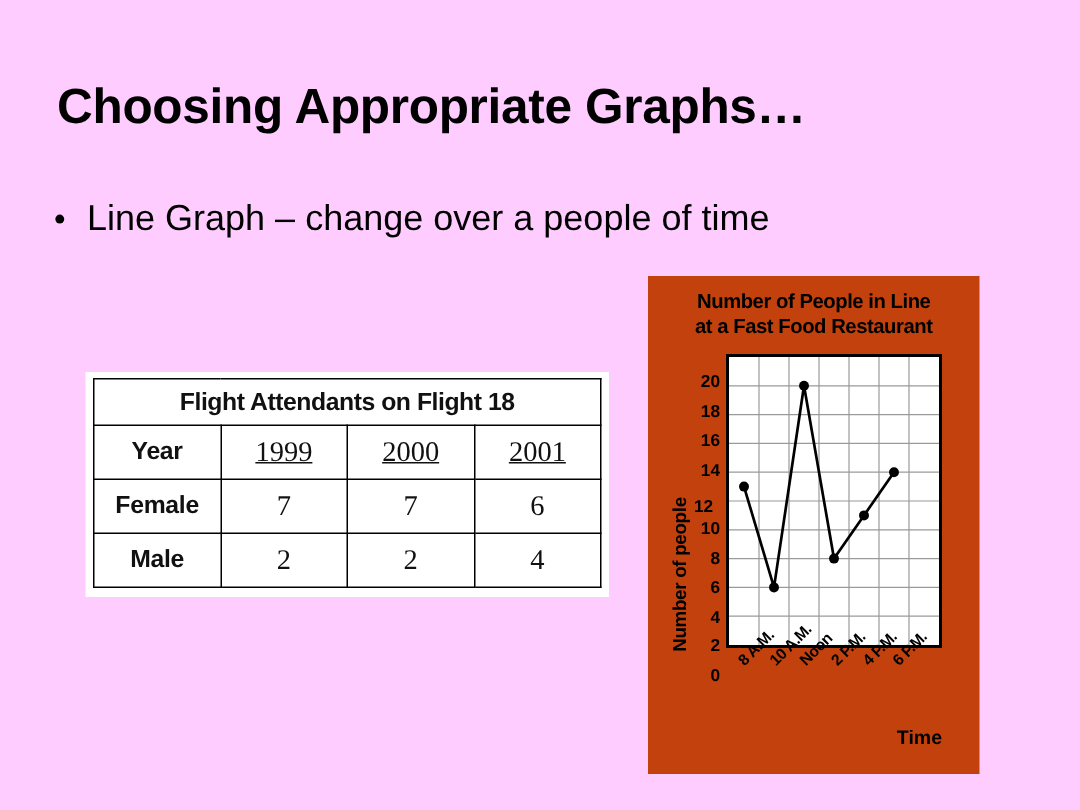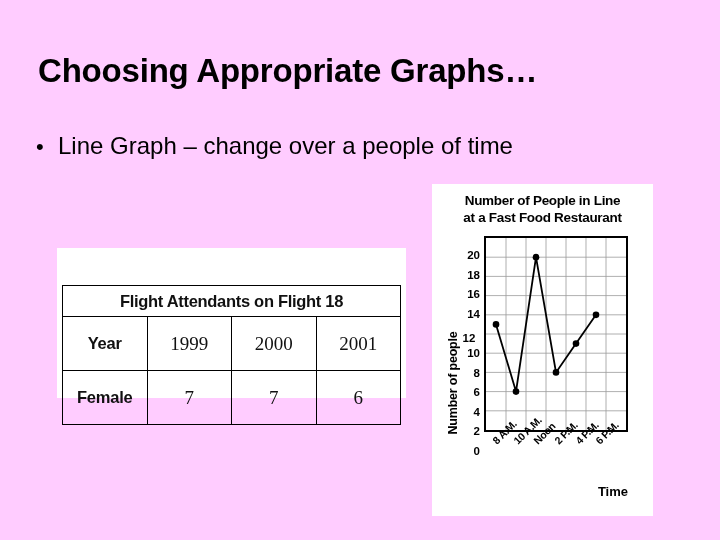--- a/index.html
+++ b/index.html
@@ -60,21 +60,20 @@
     height: 150px;
     background: #ffffff;
     padding: 4px 5px 6px 5px;
     box-sizing: border-box;
   }
   table.data-table {
     border-collapse: collapse;
     width: 100%;
     height: 100%;
     table-layout: fixed;
-    margin-top: 33px;
   }
   table.data-table td {
     border: 1.6px solid #000;
     text-align: center;
     vertical-align: middle;
     padding: 0;
     color: #111;
   }
   td.tbl-title {
     font-weight: bold;
@@ -92,30 +91,31 @@
   }
   td.cell-val {
     font-family: "Liberation Serif", serif;
     font-size: 19px;
     color: #1a1a1a;
   }
   td.cell-year {
     font-family: "Liberation Serif", serif;
     font-size: 19px;
     color: #1a1a1a;
+    text-decoration: underline;
   }
 
   
   #chart-panel {
     position: absolute;
     left: 432px;
     top: 184px;
     width: 221px;
     height: 332px;
-    background: #ffffff;
+    background: #c2410c;
     box-sizing: border-box;
   }
   #chart-title {
     position: absolute;
     left: 0;
     top: 8px;
     width: 221px;
     text-align: center;
     font-size: 13.5px;
     font-weight: bold;
@@ -221,20 +221,26 @@
         <td class="row-label">Year</td>
         <td class="cell-year">1999</td>
         <td class="cell-year">2000</td>
         <td class="cell-year">2001</td>
       </tr>
       <tr>
         <td class="row-label">Female</td>
         <td class="cell-val">7</td>
         <td class="cell-val">7</td>
         <td class="cell-val">6</td>
+      </tr>
+      <tr>
+        <td class="row-label">Male</td>
+        <td class="cell-val">2</td>
+        <td class="cell-val">2</td>
+        <td class="cell-val">4</td>
       </tr>
     </tbody>
   </table>
 </div>
 
 <div id="chart-panel">
 
   <div id="chart-title">
     <div>Number of People in Line</div>
     <div>at a Fast Food Restaurant</div>

